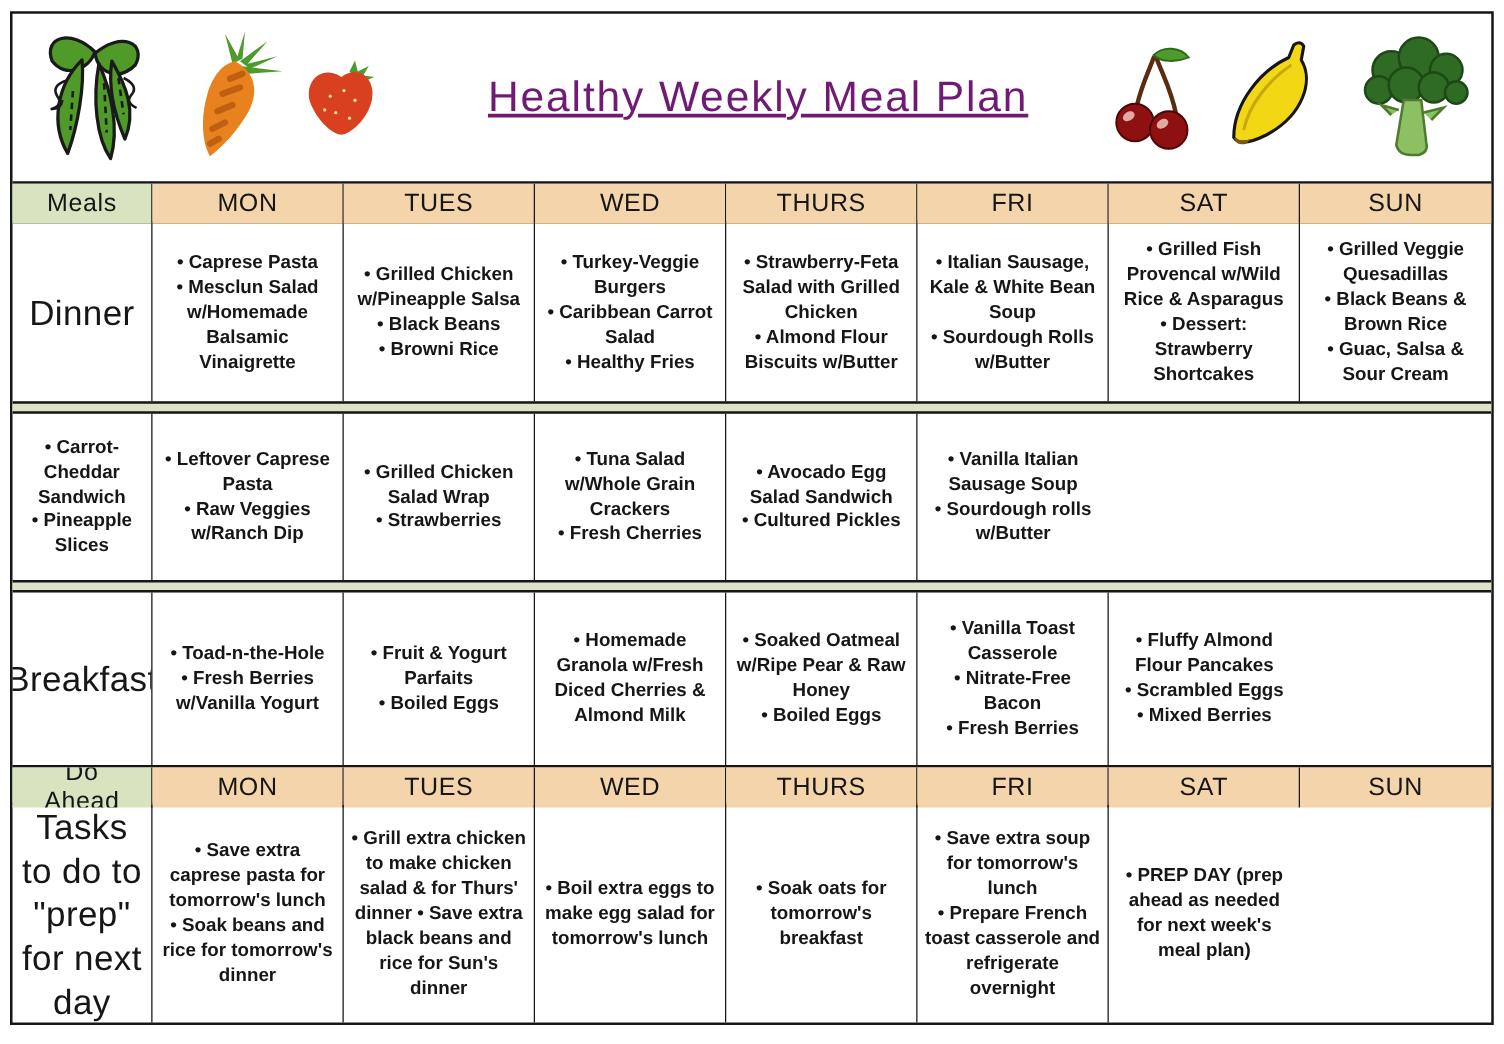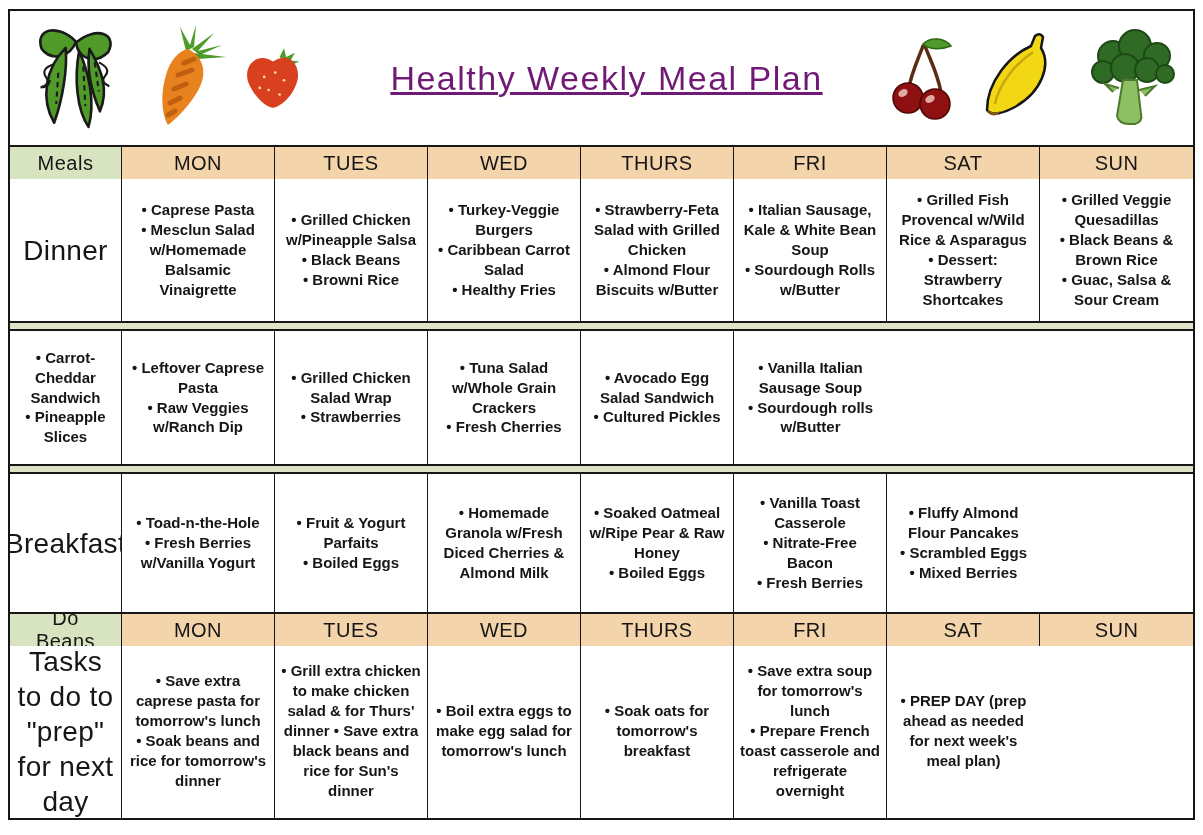--- a/index.html
+++ b/index.html
@@ -270,21 +270,21 @@
 • Fresh Berries</span>
       </div>
     <div class="cell content">
         <span>• Fluffy Almond Flour Pancakes
 • Scrambled Eggs
 • Mixed Berries</span>
       </div>
   </div>
 
   <div class="row hdr second">
-    <div class="cell label-cell">Do Beans</div>
+    <div class="cell label-cell">Do Ahead</div>
     <div class="cell">MON</div>
     <div class="cell">TUES</div>
     <div class="cell">WED</div>
     <div class="cell">THURS</div>
     <div class="cell">FRI</div>
     <div class="cell">SAT</div>
     <div class="cell">SUN</div>
   </div>
 
   <div class="row h-tasks">

